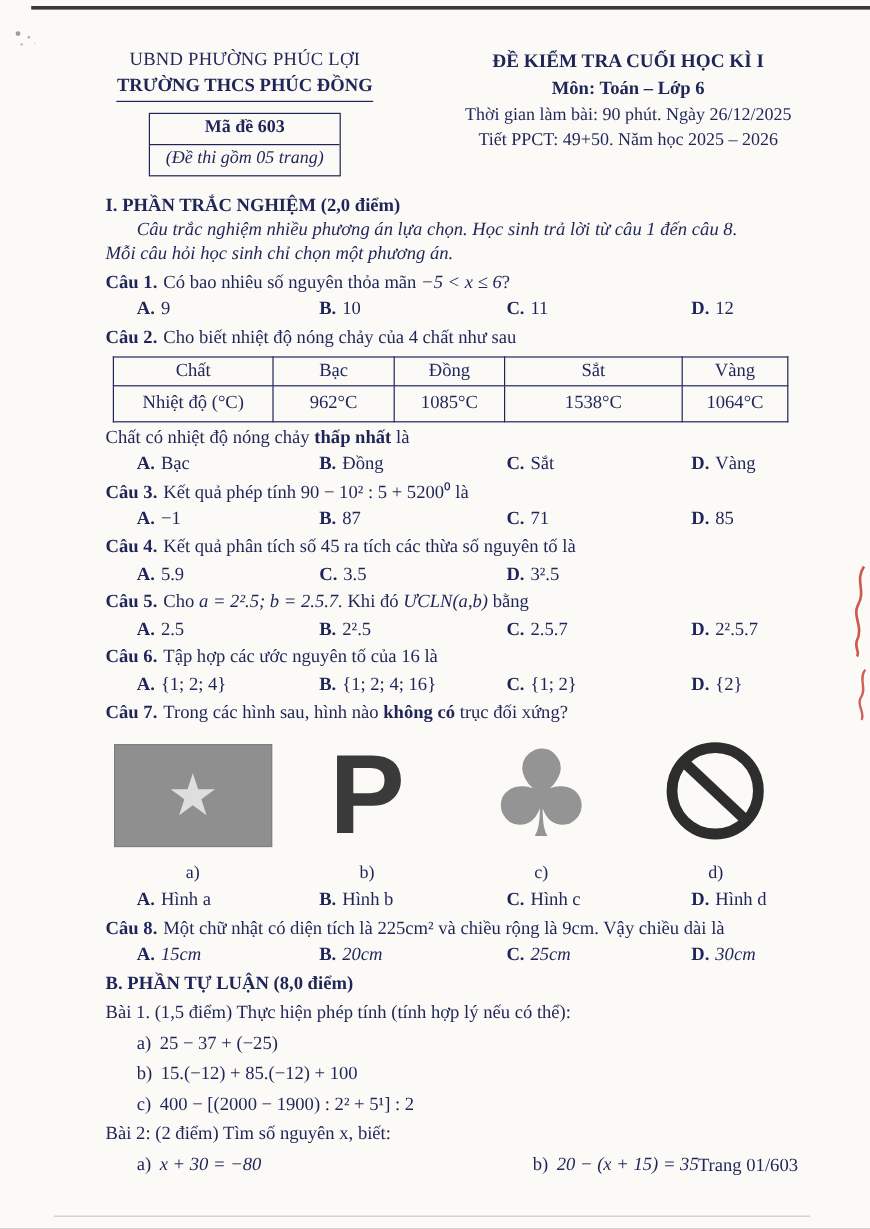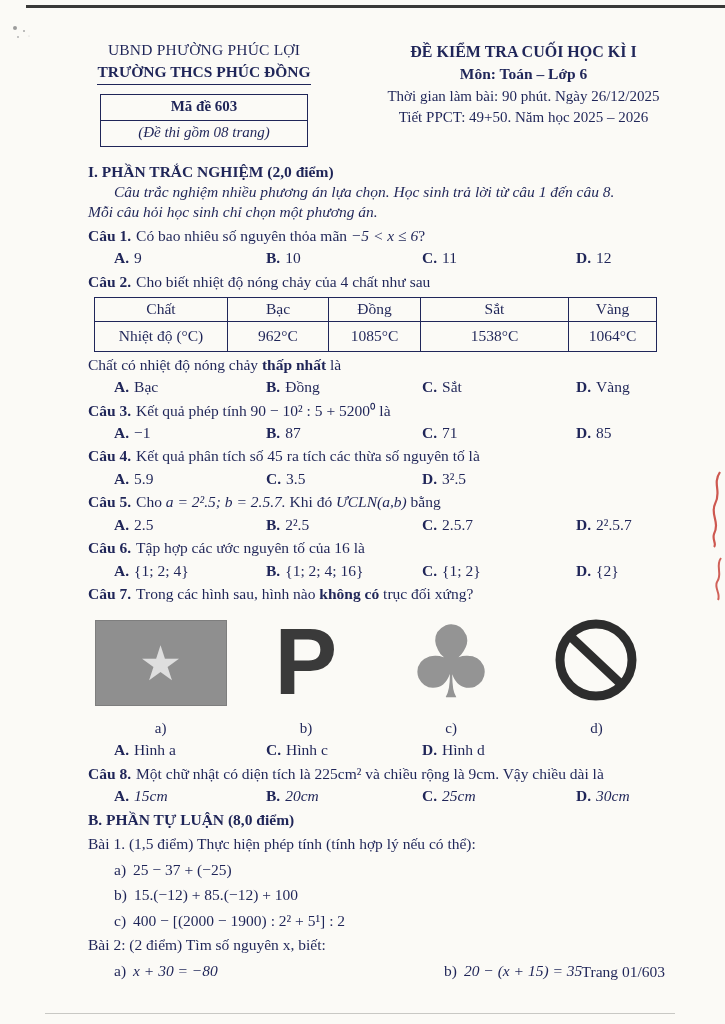--- a/index.html
+++ b/index.html
@@ -16,21 +16,21 @@
   .art-red1{position:absolute;top:470px;right:1px}
   .art-red2{position:absolute;top:556px;right:0}
   .art-bottomline{position:absolute;bottom:10px;left:45px;width:630px;height:1px;background:#c8c8c4}
 
   
   .header{display:flex;padding:40px 28px 0 58px}
   .h-left{width:292px;text-align:center}
   .org1{font-size:15.5px;letter-spacing:.2px}
   .org2{font-weight:bold;font-size:15.5px;display:inline-block;border-bottom:1.5px solid currentColor;
         padding-bottom:1px;margin-top:2px}
-  .codebox{width:208px;margin:9px auto 0;border:1.6px solid currentColor;font-size:15px}
+  .codebox{width:160px;margin:9px auto 0;border:1.6px solid currentColor;font-size:15px}
   .cb1{font-weight:bold;padding:2px 0 3px;border-bottom:1.6px solid currentColor}
   .cb2{font-style:italic;padding:2px 0 3px}
   .h-right{flex:1;text-align:center;padding-top:1px}
   .ht1{font-weight:bold;font-size:16px}
   .ht2{font-weight:bold;font-size:15.5px;margin-top:2px}
   .ht3,.ht4{font-size:15px;margin-top:2px}
 
   
   .content{padding:12px 56px 0 88px}
   .sec-heading{font-weight:bold;margin-top:3px}
@@ -78,21 +78,21 @@
   <div class="art-bottomline"></div>
 
   <div class="header">
     <div class="h-left">
       <div class="org1">UBND PHƯỜNG PHÚC LỢI</div>
       <div>
         <span class="org2">TRƯỜNG THCS PHÚC ĐỒNG</span>
       </div>
       <div class="codebox">
         <div class="cb1">Mã đề 603</div>
-        <div class="cb2">(Đề thi gồm 08 trang)</div>
+        <div class="cb2">(Đề thi gồm 05 trang)</div>
       </div>
     </div>
     <div class="h-right">
       <div class="ht1">ĐỀ KIỂM TRA CUỐI HỌC KÌ I</div>
       <div class="ht2">Môn: Toán – Lớp 6</div>
       <div class="ht3">Thời gian làm bài: 90 phút. Ngày 26/12/2025</div>
       <div class="ht4">Tiết PPCT: 49+50. Năm học 2025 – 2026</div>
     </div>
   </div>
 
@@ -206,20 +206,21 @@
       </div>
     </div>
     <div class="figlabels">
       <span>a)</span>
       <span>b)</span>
       <span>c)</span>
       <span>d)</span>
     </div>
     <div class="opts">
       <span class="opt"><span class="ol">A.</span><span>Hình a</span></span>
+      <span class="opt"><span class="ol">B.</span><span>Hình b</span></span>
       <span class="opt"><span class="ol">C.</span><span>Hình c</span></span>
       <span class="opt"><span class="ol">D.</span><span>Hình d</span></span>
     </div>
 
     <div class="q">
       <span class="qlabel">Câu 8.</span><span>Một chữ nhật có diện tích là 225cm² và chiều rộng là 9cm. Vậy chiều dài là</span>
     </div>
     <div class="opts">
       <span class="opt"><span class="ol">A.</span><span class="math">15cm</span></span>
       <span class="opt"><span class="ol">B.</span><span class="math">20cm</span></span>

